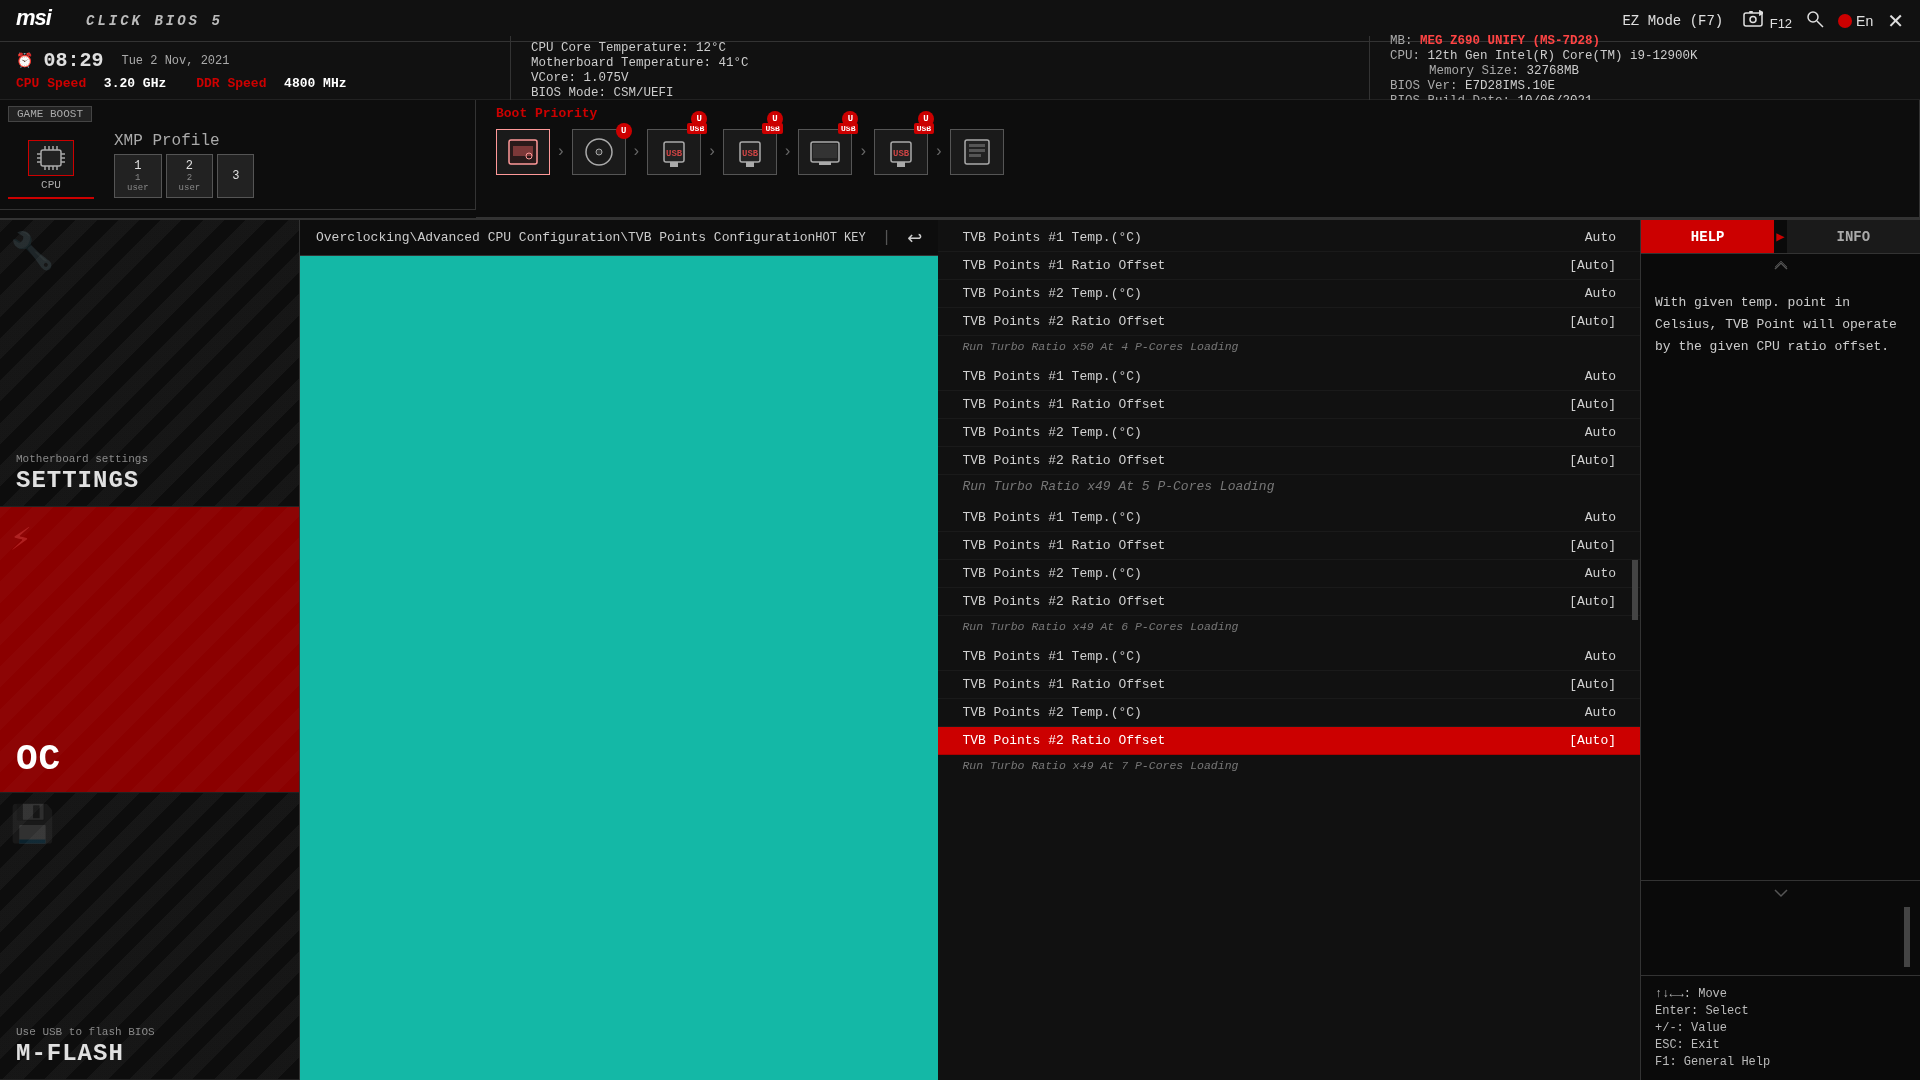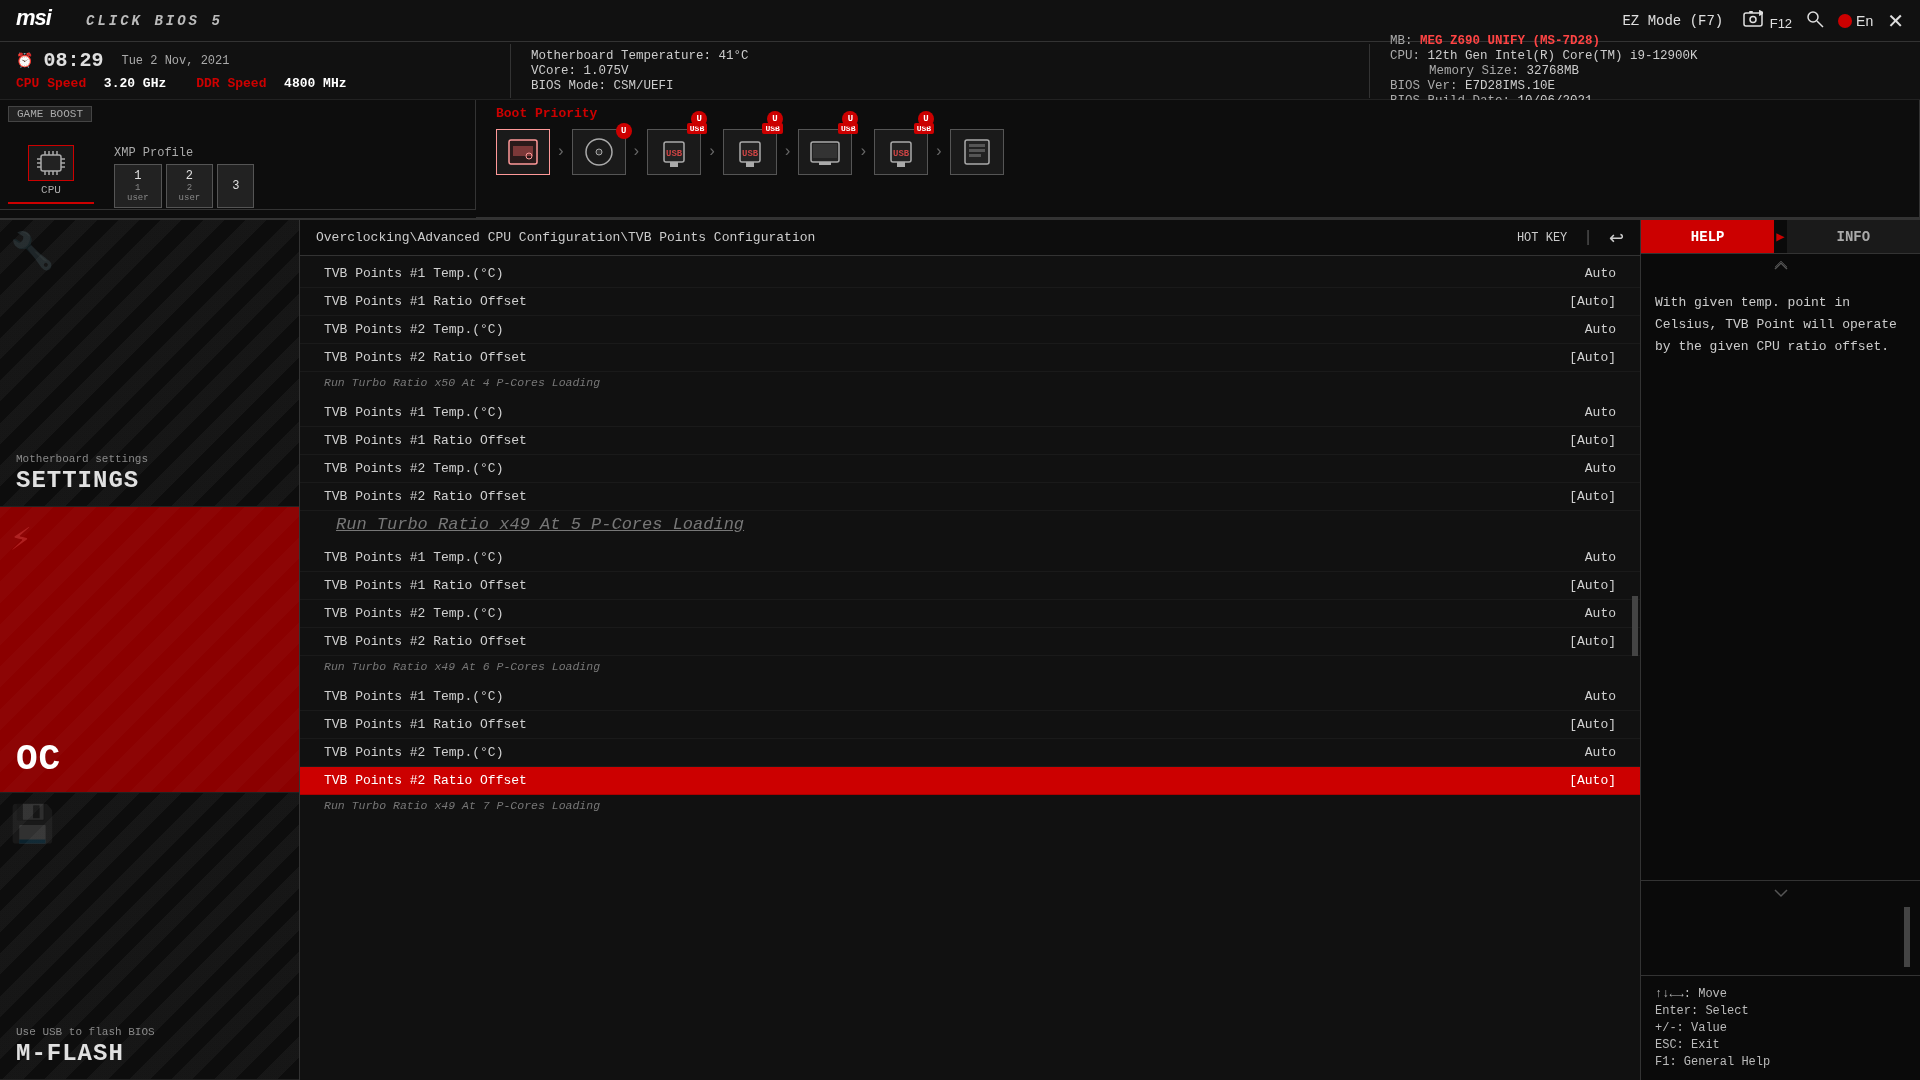--- a/index.html
+++ b/index.html
@@ -379,20 +379,21 @@
         <span class="speed-label">CPU Speed</span>
         <span class="speed-value">3.20 GHz</span>
       </div>
       <div>
         <span class="speed-label">DDR Speed</span>
         <span class="speed-value">4800 MHz</span>
       </div>
     </div>
   </div>
   <div id="center-info">
+    <div class="info-line">CPU Core Temperature: 12°C</div>
     <div class="info-line">Motherboard Temperature: 41°C</div>
     <div class="info-line">VCore: 1.075V</div>
     <div class="info-line">BIOS Mode: CSM/UEFI</div>
   </div>
   <div id="right-info">
     <div class="info-line">
       <span style="color:#aaa;">MB: </span>
       <span class="info-highlight">MEG Z690 UNIFY (MS-7D28)</span>
     </div>
     <div class="info-line">
@@ -436,21 +437,21 @@
             <line x1="8" y1="14" x2="4" y2="14" stroke="#aaa" stroke-width="1.5"></line>
             <line x1="8" y1="18" x2="4" y2="18" stroke="#aaa" stroke-width="1.5"></line>
             <line x1="28" y1="10" x2="32" y2="10" stroke="#aaa" stroke-width="1.5"></line>
             <line x1="28" y1="14" x2="32" y2="14" stroke="#aaa" stroke-width="1.5"></line>
             <line x1="28" y1="18" x2="32" y2="18" stroke="#aaa" stroke-width="1.5"></line>
           </svg>
         </div>
         <span style="font-size:11px;color:#aaa;margin-top:3px;">CPU</span>
       </div>
       <div class="boost-item" style="display:flex;flex-direction:column;align-items:flex-start;padding:6px 20px;cursor:pointer;">
-        <span style="font-size:12px;color:#aaa;margin-bottom:4px;margin-top:14px;">XMP Profile</span>
+        <span style="font-size:16px;color:#aaa;margin-bottom:4px;">XMP Profile</span>
         <div style="display:flex;gap:4px;">
           <button style="background:#222;border:1px solid #555;color:#e0e0e0;font-size:12px;padding:4px 12px;cursor:pointer;font-family:'Courier New',monospace;display:flex;flex-direction:column;align-items:center;">
             <span>1</span>
             <span style="font-size:9px;color:#888;">1<br>user</span>
           </button>
           <button style="background:#222;border:1px solid #555;color:#e0e0e0;font-size:12px;padding:4px 12px;cursor:pointer;font-family:'Courier New',monospace;display:flex;flex-direction:column;align-items:center;">
             <span>2</span>
             <span style="font-size:9px;color:#888;">2<br>user</span>
           </button>
           <button style="background:#222;border:1px solid #555;color:#e0e0e0;font-size:12px;padding:4px 14px;cursor:pointer;font-family:'Courier New',monospace;">
@@ -568,21 +569,21 @@
       <span style="font-size:36px;font-weight:bold;color:#fff;letter-spacing:1px;">OC</span>
     </div>
 
     <div class="sidebar-item" style="flex:1;display:flex;flex-direction:column;justify-content:flex-end;padding:12px 16px;border-bottom:1px solid #222;cursor:pointer;position:relative;overflow:hidden;background-image:repeating-linear-gradient(-45deg,transparent,transparent 15px,rgba(255,255,255,0.02) 15px,rgba(255,255,255,0.02) 30px);">
       <span style="position:absolute;top:10px;left:10px;font-size:36px;opacity:0.15;color:#666;">💾</span>
       <span style="font-size:11px;color:#888;margin-bottom:2px;">Use USB to flash BIOS</span>
       <span style="font-size:24px;font-weight:bold;color:#e0e0e0;letter-spacing:1px;">M-FLASH</span>
     </div>
   </div>
 
-  <div id="content-area" style="flex:1;background:#14b8a6;display:flex;flex-direction:column;">
+  <div id="content-area" style="flex:1;background:#14b8a6;display:flex;flex-direction:row;">
 
     <div id="breadcrumb-bar" style="height:36px;background:#0d0d0d;display:flex;align-items:center;padding:0 16px;border-bottom:1px solid #333;justify-content:space-between;">
       <span style="font-size:13px;color:#ccc;">Overclocking\Advanced CPU Configuration\TVB Points Configuration</span>
       <div style="display:flex;align-items:center;gap:16px;">
         <button style="background:none;border:none;color:#ccc;font-size:12px;cursor:pointer;font-family:'Courier New',monospace;">HOT KEY</button>
         <span style="color:#555;">|</span>
         <button style="background:none;border:none;color:#ccc;font-size:18px;cursor:pointer;">↩</button>
       </div>
     </div>
 
@@ -618,21 +619,21 @@
           <span class="setting-value" style="font-size:13px;color:#d0d0d0;">[Auto]</span>
         </div>
         <div class="setting-row" style="display:flex;justify-content:space-between;padding:6px 24px;border-bottom:1px solid #1a1a1a;cursor:pointer;">
           <span class="setting-name" style="font-size:13px;color:#d0d0d0;">TVB Points #2 Temp.(°C)</span>
           <span class="setting-value" style="font-size:13px;color:#d0d0d0;">Auto</span>
         </div>
         <div class="setting-row" style="display:flex;justify-content:space-between;padding:6px 24px;border-bottom:1px solid #1a1a1a;cursor:pointer;">
           <span class="setting-name" style="font-size:13px;color:#d0d0d0;">TVB Points #2 Ratio Offset</span>
           <span class="setting-value" style="font-size:13px;color:#d0d0d0;">[Auto]</span>
         </div>
-        <div style="font-size:17px;color:#777;padding:4px 36px;font-style:italic;text-decoration:underline;">Run Turbo Ratio x49 At 5 P-Cores Loading</div>
+        <div style="font-size:13px;color:#777;padding:4px 24px;font-style:italic;">Run Turbo Ratio x49 At 5 P-Cores Loading</div>
       </div>
 
       <div>
         <div class="setting-row" style="display:flex;justify-content:space-between;padding:6px 24px;border-bottom:1px solid #1a1a1a;cursor:pointer;margin-top:6px;">
           <span class="setting-name" style="font-size:13px;color:#d0d0d0;">TVB Points #1 Temp.(°C)</span>
           <span class="setting-value" style="font-size:13px;color:#d0d0d0;">Auto</span>
         </div>
         <div class="setting-row" style="display:flex;justify-content:space-between;padding:6px 24px;border-bottom:1px solid #1a1a1a;cursor:pointer;">
           <span class="setting-name" style="font-size:13px;color:#d0d0d0;">TVB Points #1 Ratio Offset</span>
           <span class="setting-value" style="font-size:13px;color:#d0d0d0;">[Auto]</span>

